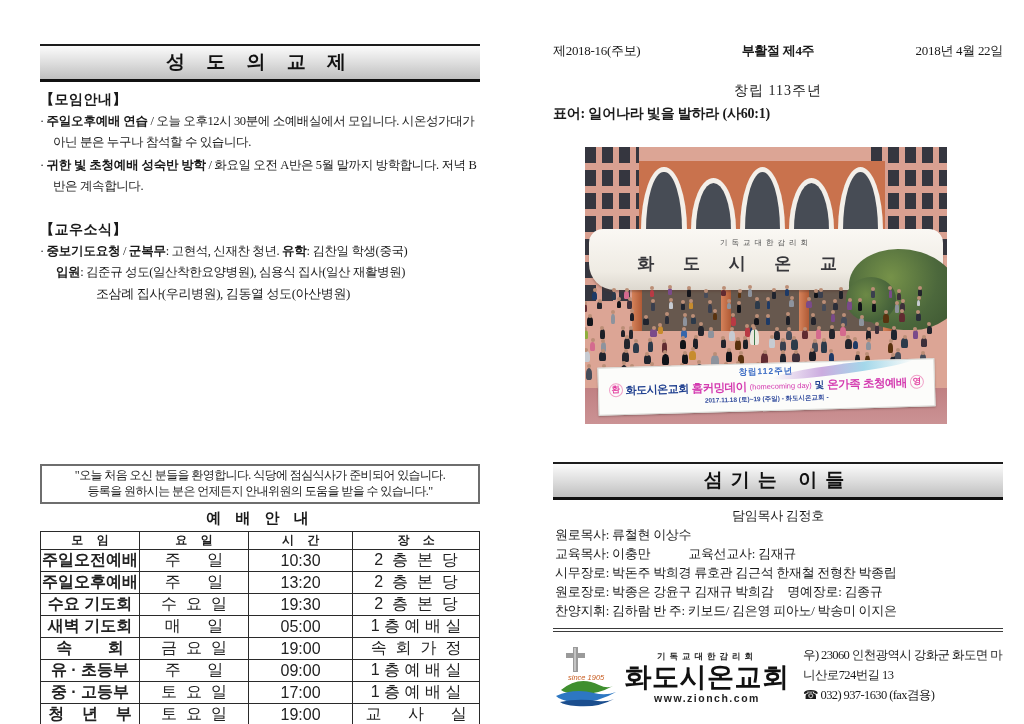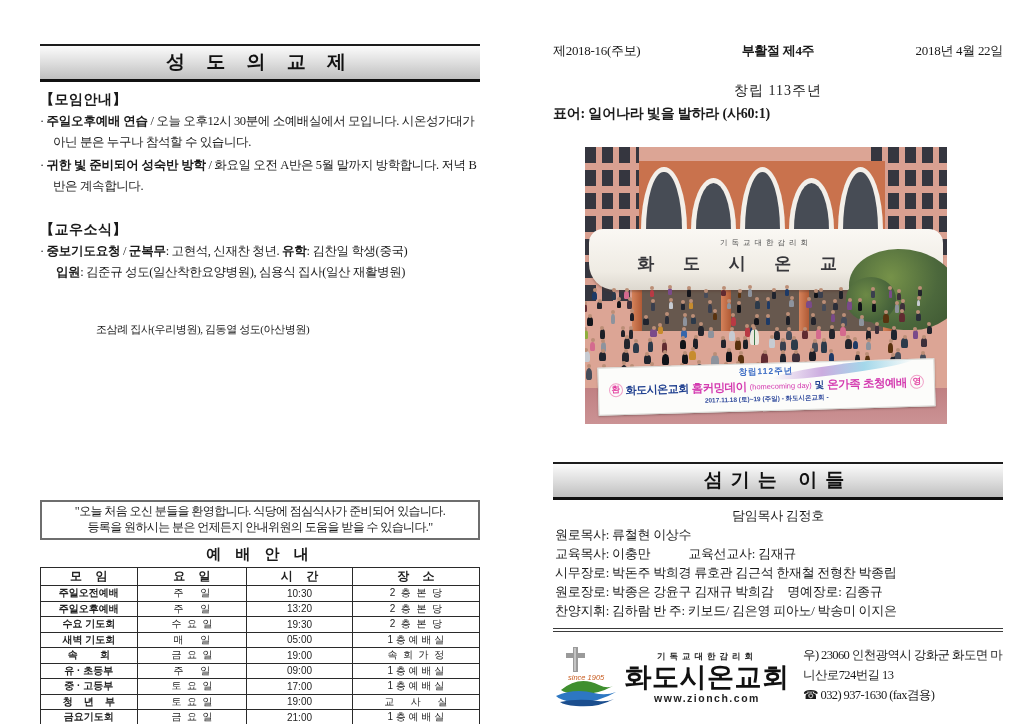--- a/index.html
+++ b/index.html
@@ -22,36 +22,36 @@
     text-align:center; font-weight:bold; font-size:19px; letter-spacing:8px;
     padding:3px 0 4px 0; color:#111;
   }
 
   
   .sec-head { font-weight:bold; font-size:14px; margin-top:9px; letter-spacing:0.5px; }
   .item { font-size:12.5px; line-height:21px; letter-spacing:-0.4px;
           padding-left:13px; text-indent:-13px; margin-top:2px; }
   .item b { letter-spacing:-0.2px; }
   .news-line2 { font-size:12.5px; line-height:21px; letter-spacing:-0.4px; padding-left:16px; }
-  .news-line3 { font-size:11px; line-height:21px; letter-spacing:-0.4px; padding-left:56px;margin-top:36px; }
+  .news-line3 { font-size:13px; line-height:21px; letter-spacing:-0.4px; padding-left:56px; }
 
   .welcome {
     margin-top:160px; border:2px solid #6e6e6e; text-align:center;
     padding:2px 3px 3px 3px;
   }
   .welcome-title { font-family:"Liberation Sans","DejaVu Sans",sans-serif;
     font-weight:bold; font-size:14px; letter-spacing:1px; }
   .welcome-body { font-size:12px; line-height:15.5px; letter-spacing:-0.6px; }
 
   .worship-title { font-family:"Liberation Sans","DejaVu Sans",sans-serif;
     text-align:center; font-weight:bold; font-size:15px; letter-spacing:5px; margin-top:5px; }
   table.worship { border-collapse:collapse; width:100%; margin-top:3px;
     font-family:"Liberation Sans","DejaVu Sans",sans-serif; }
   table.worship td {
-    border:1.5px solid #2a2a2a; text-align:center; font-size:10px;
+    border:1.5px solid #2a2a2a; text-align:center; font-size:16px;
     height:15.5px; white-space:pre; padding:0 1px; color:#222;
   }
   table.worship tr.hdr td { font-weight:bold; height:18px; font-size:12px; }
   table.worship td:first-child { font-weight:bold; width:22%; }
   table.worship td:nth-child(2) { width:25%; }
   table.worship td:nth-child(3) { width:24%; }
   table.worship td:nth-child(4) { width:29%; }
 
   
   .r-header { display:flex; justify-content:space-between; font-size:13px; letter-spacing:-0.3px; }
@@ -142,21 +142,21 @@
 <div class="page">
 
   <div class="left-col">
 
     <div class="bar">성 도 의 교 제</div>
 
     <div class="sec-head">【모임안내】</div>
 
     <div class="item"><span>·</span> <b>주일오후예배 연습</b><span> / 오늘 오후12시 30분에 소예배실에서 모입니다. 시온성가대가 아닌 분은 누구나 참석할 수 있습니다.</span></div>
 
-    <div class="item"><span>·</span> <b>귀한 빛 준비되어 성숙반 방학</b><span> / 화요일 오전 A반은 5월 말까지 방학합니다. 저녁 B반은 계속합니다.</span></div>
+    <div class="item"><span>·</span> <b>귀한 빛 초청예배 성숙반 방학</b><span> / 화요일 오전 A반은 5월 말까지 방학합니다. 저녁 B반은 계속합니다.</span></div>
 
     <div class="sec-head" style="margin-top:24px;">【교우소식】</div>
 
     <div class="item"><span>·</span> <b>중보기도요청</b><span> / </span><b>군복무</b><span>: 고현석, 신재찬 청년.  </span><b>유학</b><span>: 김찬일 학생(중국)</span></div>
 
     <div class="news-line2"><b>입원</b><span>: 김준규 성도(일산착한요양병원), 심용식 집사(일산 재활병원)</span></div>
 
     <div class="news-line3">조삼례 집사(우리병원), 김동열 성도(아산병원)</div>
 
     <div class="welcome">

